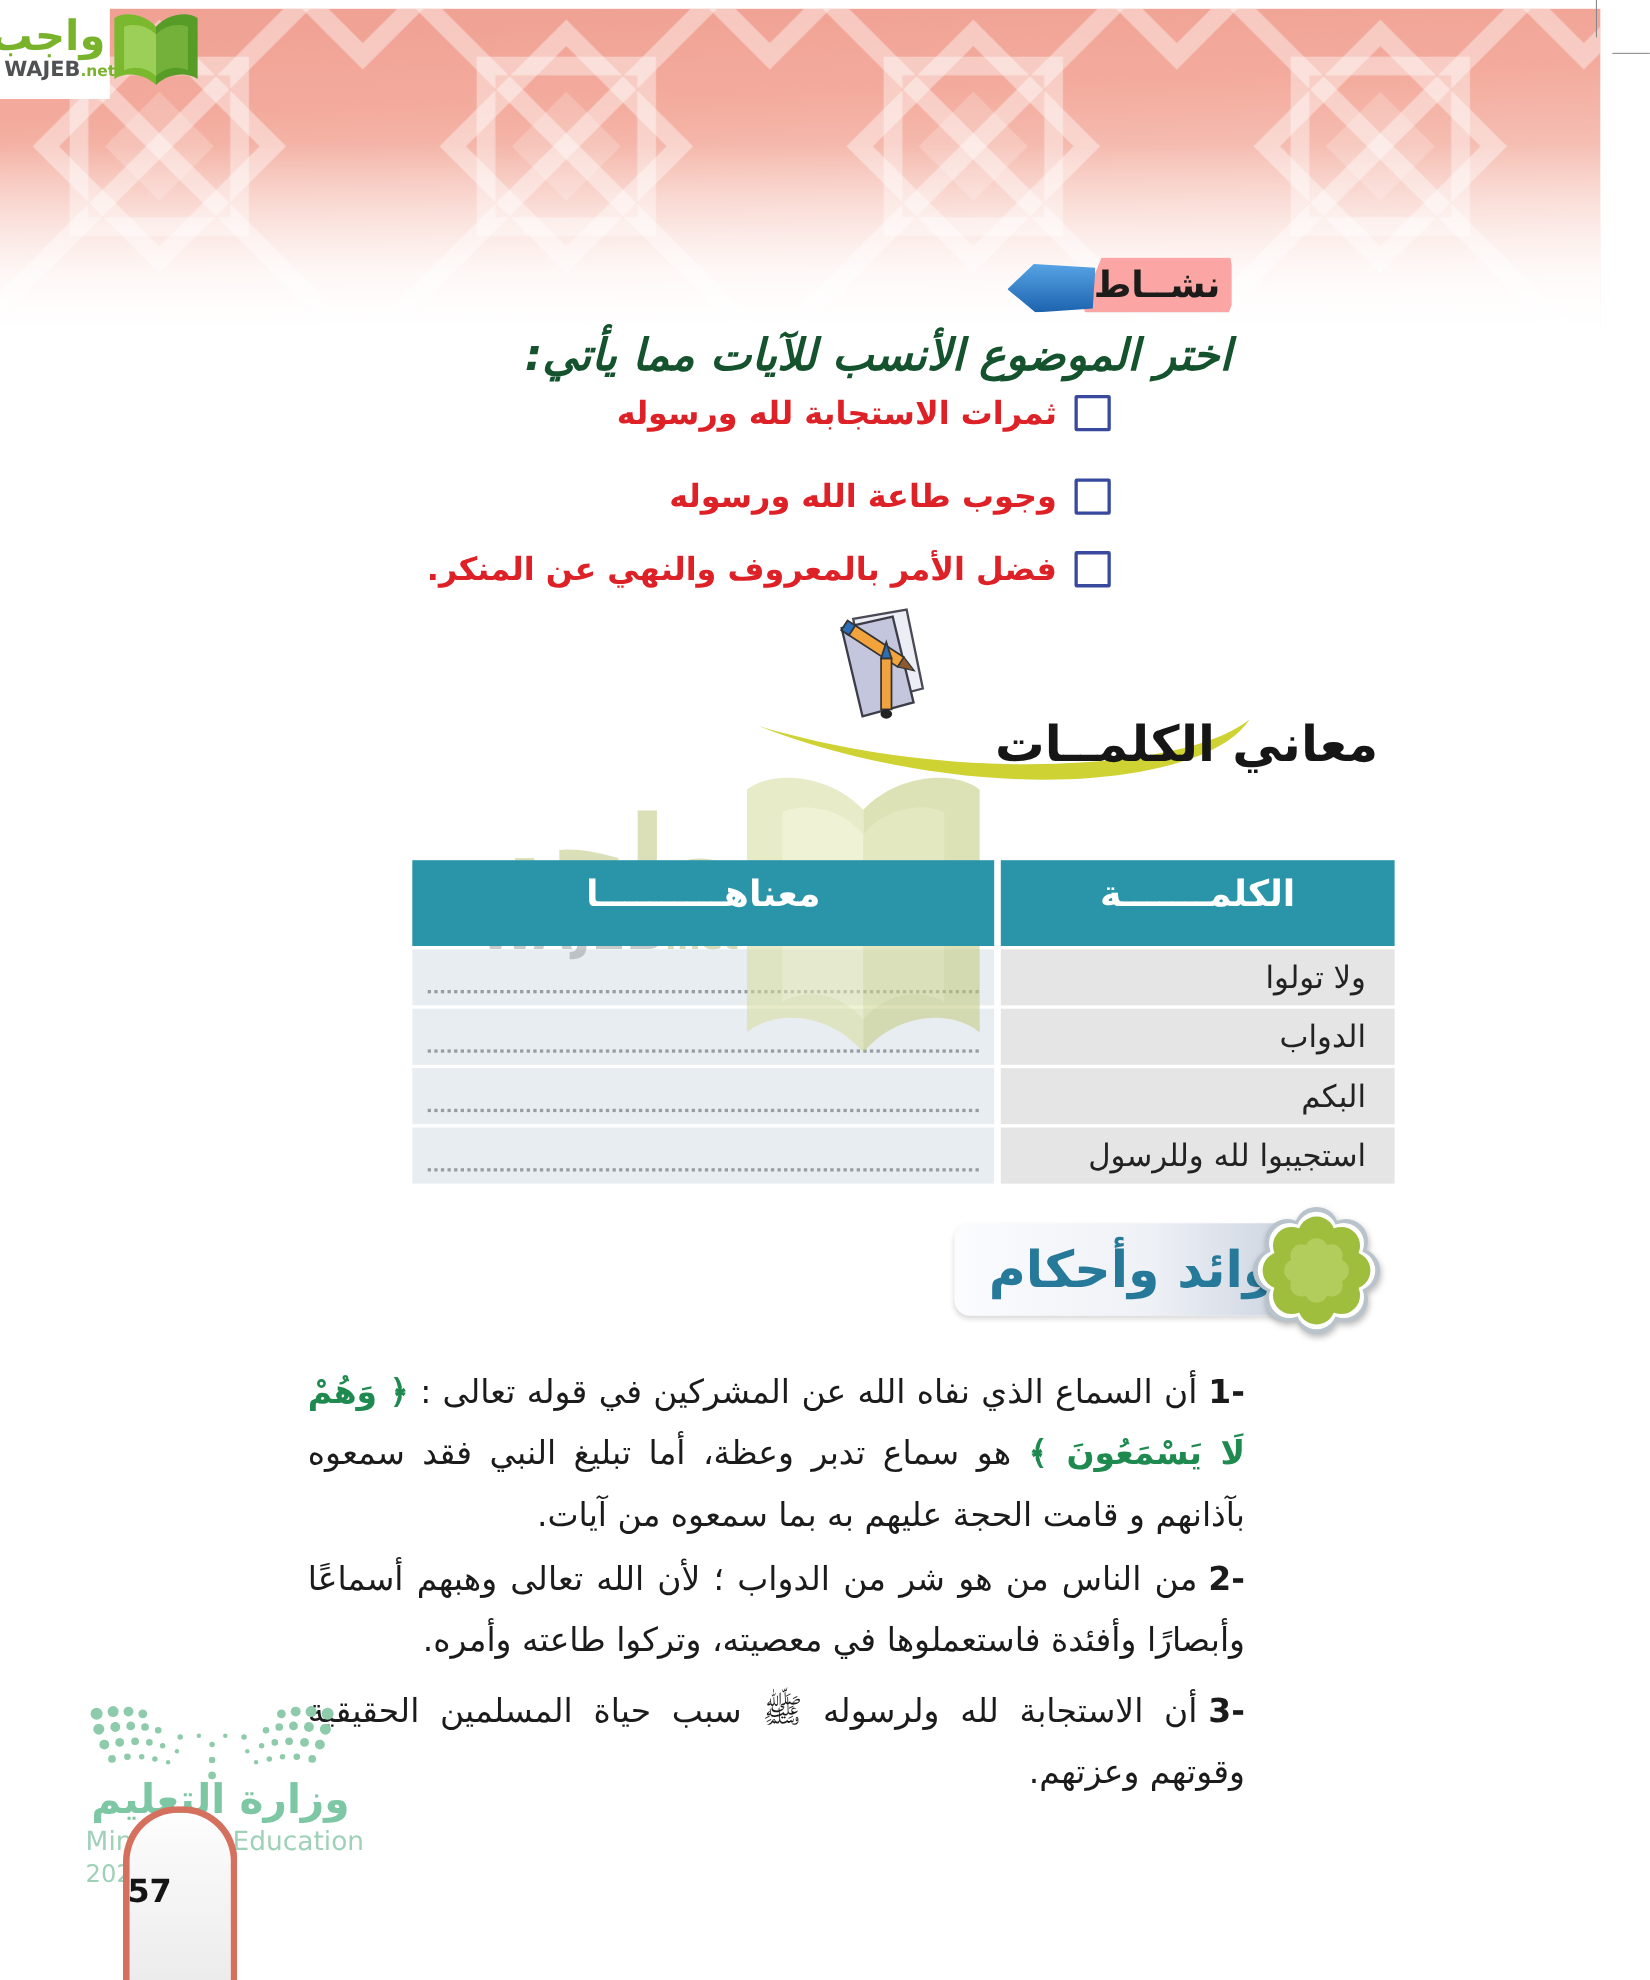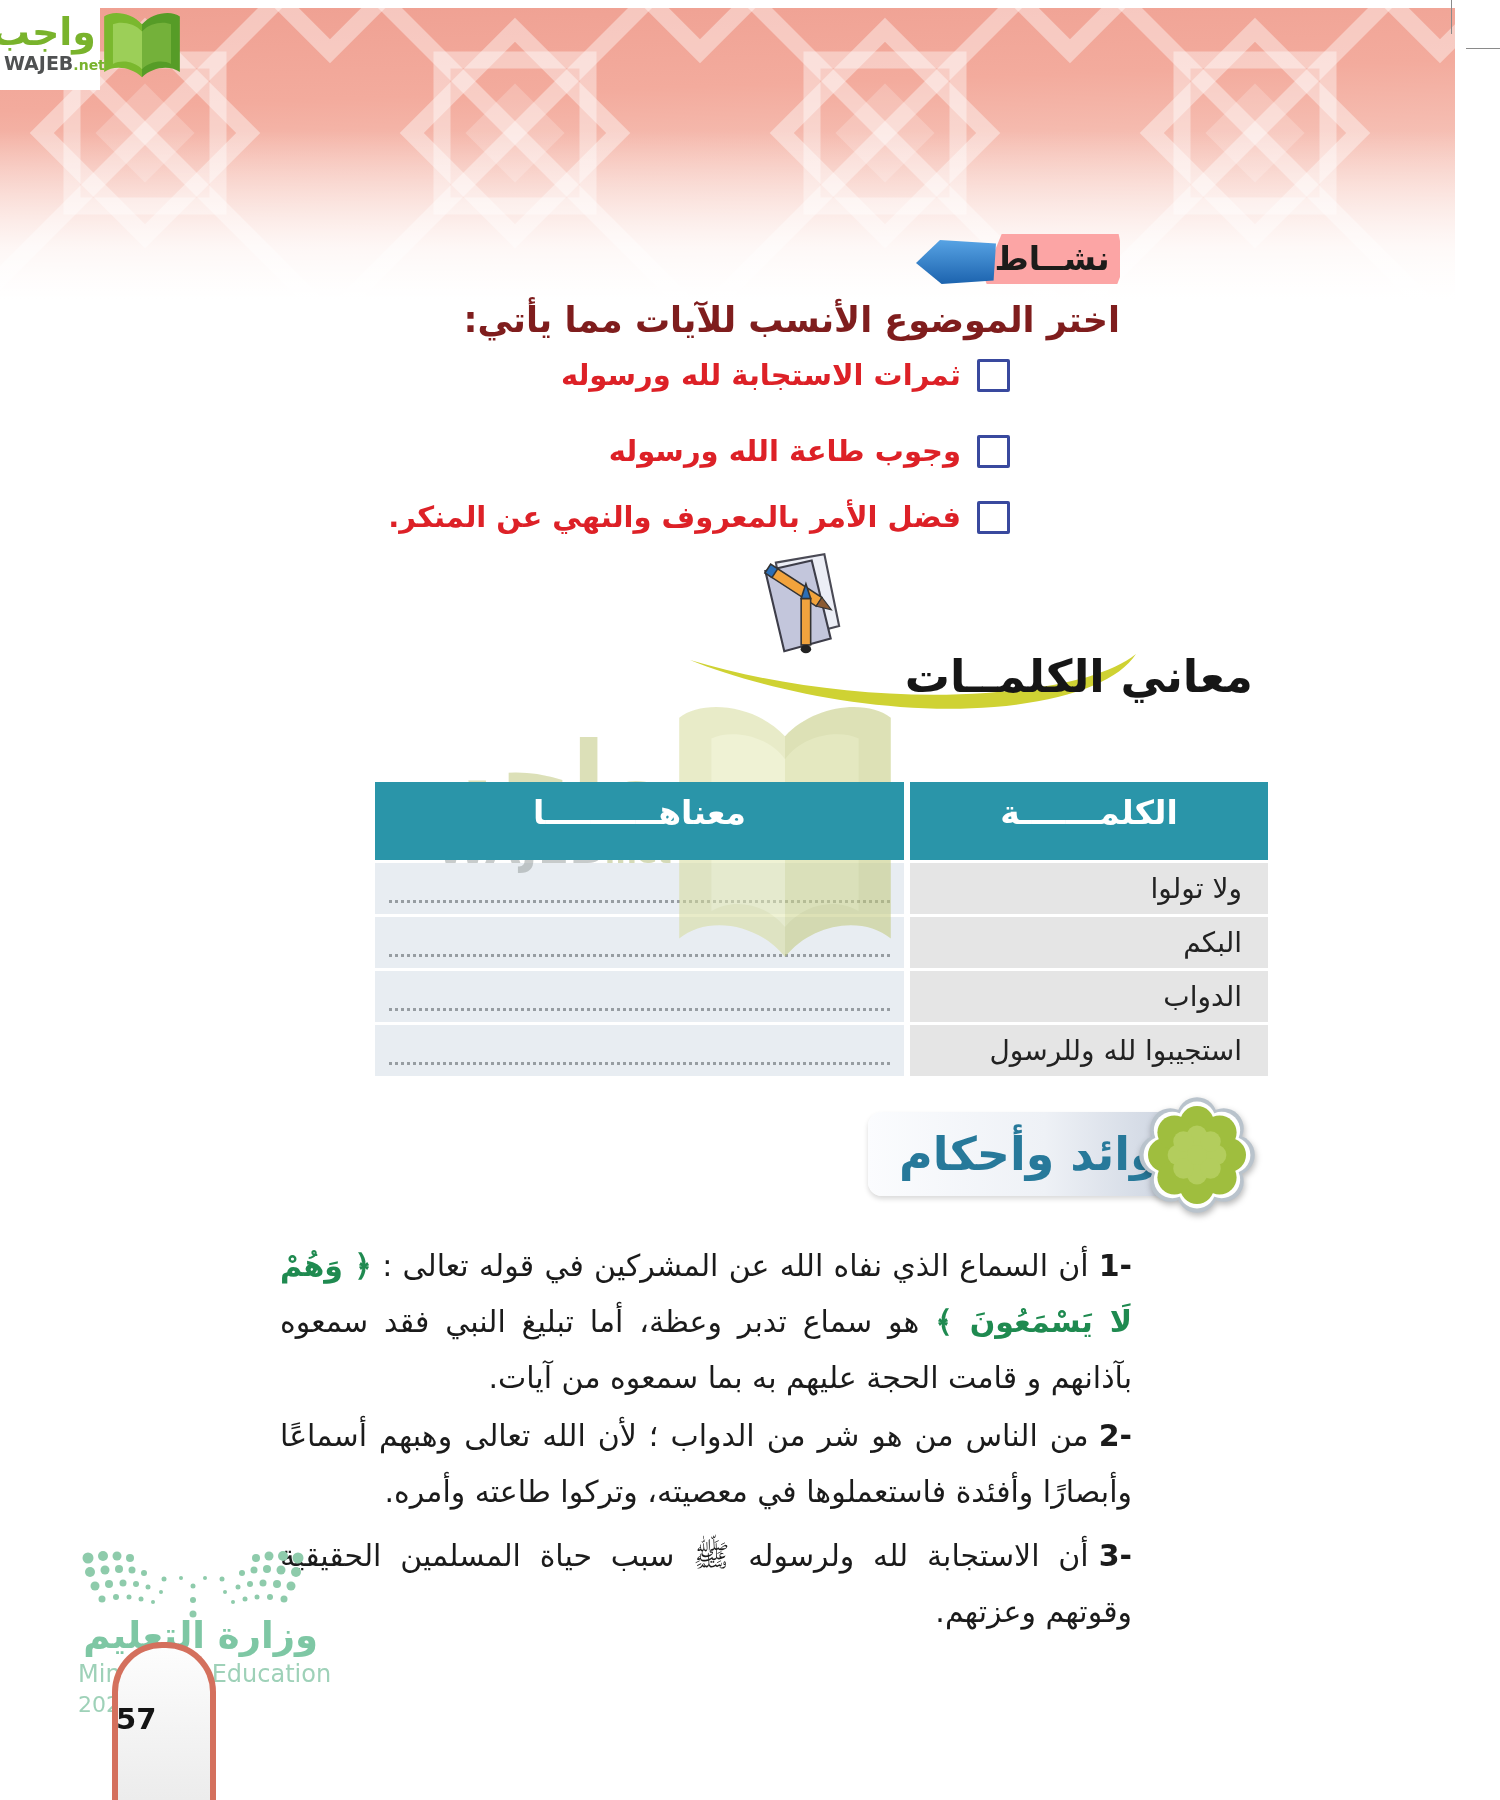--- a/index.html
+++ b/index.html
@@ -28,21 +28,21 @@
   
   .act-arrow{position:absolute;right:504px;top:240px;width:80px;height:44px;z-index:3;
         background:linear-gradient(#57a3e4,#1c63ae);
         clip-path:polygon(30% 0%,100% 8%,97% 92%,32% 100%,0% 52%);}
   .act-pill{position:absolute;right:380px;top:234px;width:136px;height:50px;background:#fca5a5;z-index:2;
         clip-path:polygon(13% 0%,99% 0%,100% 14%,100% 86%,98% 100%,2% 100%,0% 86%);
         filter:drop-shadow(2px 3px 2px rgba(0,0,0,.30));}
   .act-pill span{display:block;text-align:center;line-height:50px;font-size:33px;font-weight:bold;color:#1c1c1a;}
 
   
-  .prompt{position:absolute;right:380px;top:300px;font-size:35px;font-weight:bold;color:#7f1d1d;}
+  .prompt{position:absolute;right:380px;top:300px;font-size:40px;font-weight:bold;color:#14532d;font-style:italic;}
   .option{position:absolute;right:490px;display:flex;align-items:center;gap:16px;}
   .o1{top:358px}.o2{top:434px}.o3{top:500px}
   .checkbox{width:27px;height:27px;background:#fff;border:3px solid #39499e;border-radius:2px;flex:0 0 auto;}
   .option .lbl{font-size:29px;font-weight:bold;color:#dd2127;white-space:nowrap;}
 
   
   .wm-icon{position:absolute;left:740px;top:552px;z-index:2;}
   .wm-swoosh{position:absolute;left:686px;top:638px;z-index:1;}
   .wm-title{position:absolute;right:247px;top:650px;font-size:45px;font-weight:bold;color:#161616;z-index:2;}
 
@@ -174,27 +174,27 @@
       <div class="th">الكلمـــــــة</div>
       <div class="th">معناهــــــــــا</div>
     </div>
     <div class="trow">
       <div class="cell-word">ولا تولوا</div>
       <div class="cell-meaning">
           <span class="blank"></span>
         </div>
     </div>
     <div class="trow">
+      <div class="cell-word">الدواب</div>
+      <div class="cell-meaning">
+          <span class="blank"></span>
+        </div>
+    </div>
+    <div class="trow">
       <div class="cell-word">البكم</div>
-      <div class="cell-meaning">
-          <span class="blank"></span>
-        </div>
-    </div>
-    <div class="trow">
-      <div class="cell-word">الدواب</div>
       <div class="cell-meaning">
           <span class="blank"></span>
         </div>
     </div>
     <div class="trow">
       <div class="cell-word">استجيبوا لله وللرسول</div>
       <div class="cell-meaning">
           <span class="blank"></span>
         </div>
     </div>

